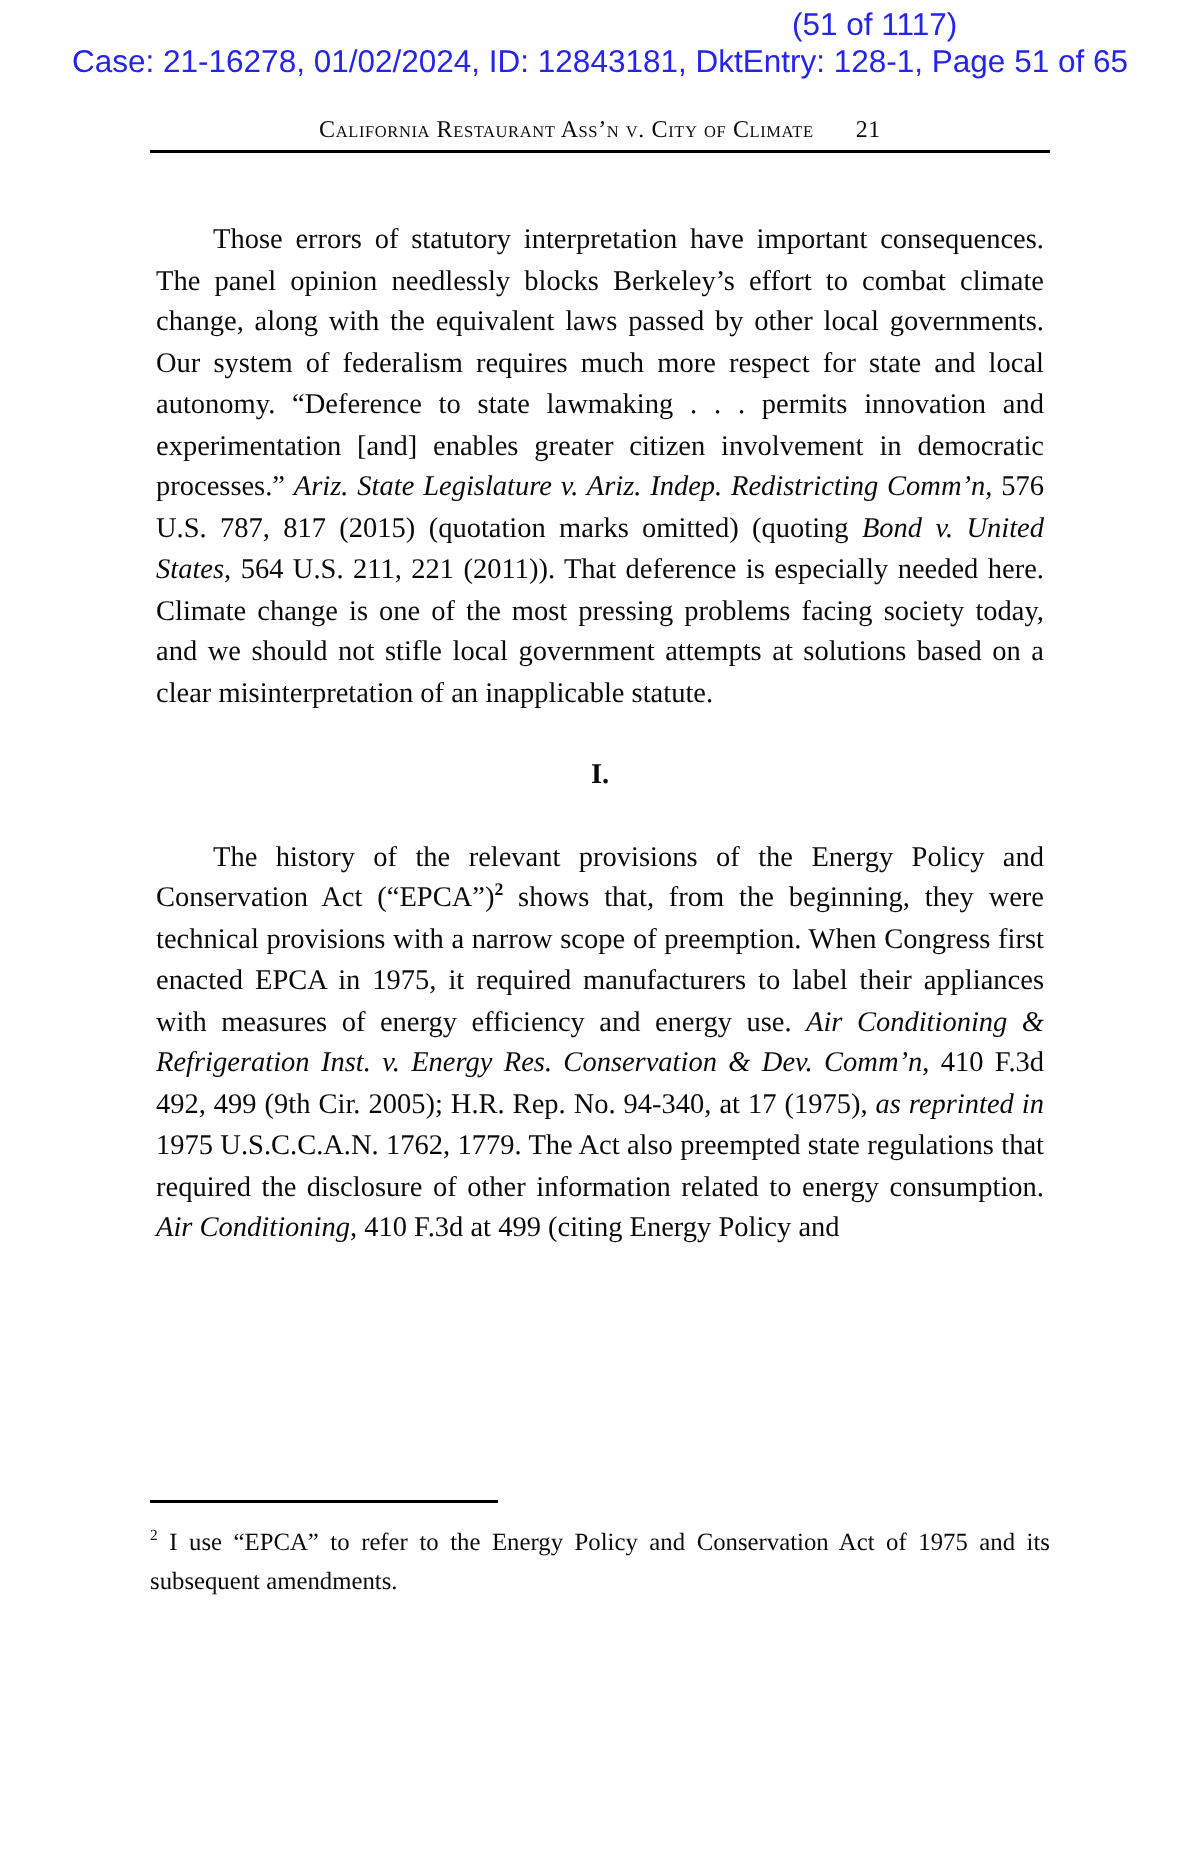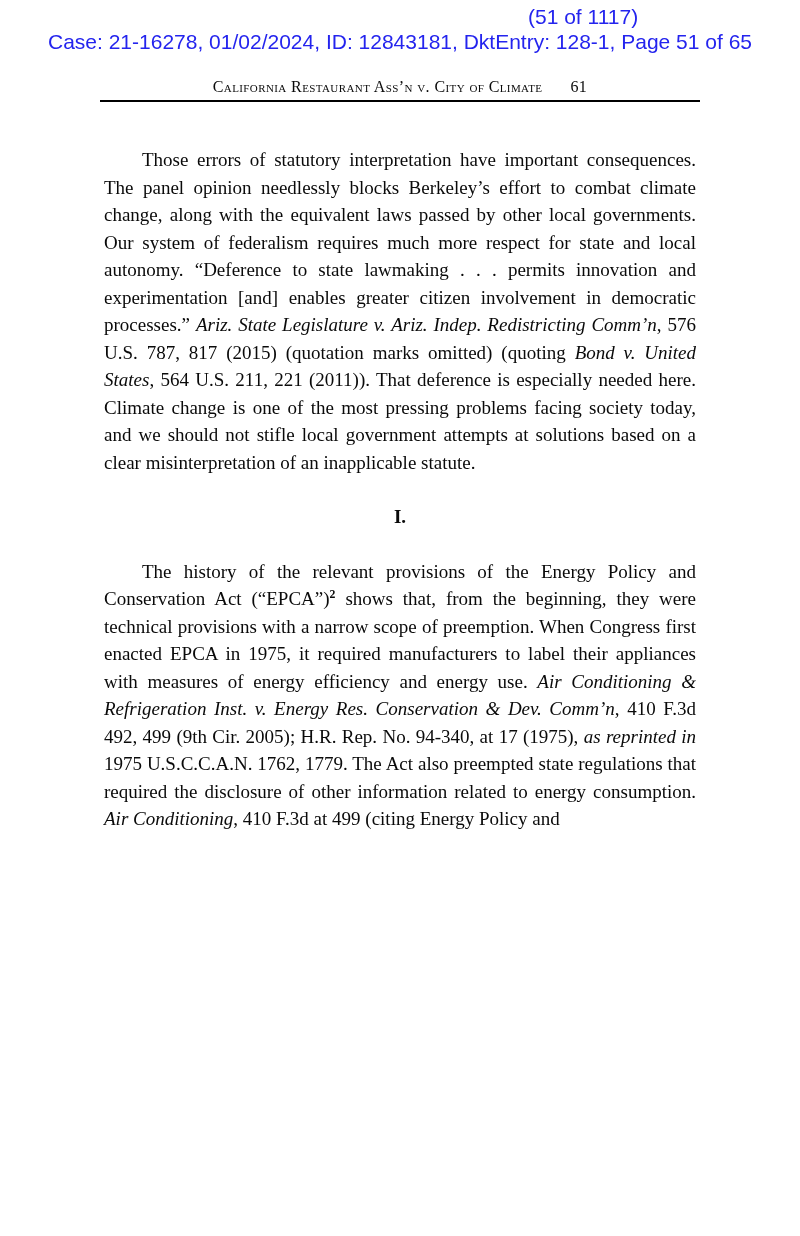--- a/index.html
+++ b/index.html
@@ -91,25 +91,29 @@
 </head>
 <body>
 
 <div class="page">
 
   <div class="stamp stamp-counter">(51 of 1117)</div>
 
   <div class="stamp stamp-case">Case: 21-16278, 01/02/2024, ID: 12843181, DktEntry: 128-1, Page 51 of 65</div>
 
   <div class="running-header">
-    <span class="rh-title">California Restaurant Ass’n v. City of Climate</span><span class="rh-page">61</span>
+    <span class="rh-title">California Restaurant Ass’n v. City of Climate</span><span class="rh-page">21</span>
   </div>
 
   <div class="header-rule"></div>
 
   <div class="body-text">
     <p class="para"><span>Those errors of statutory interpretation have important consequences.  The panel opinion needlessly blocks Berkeley’s effort to combat climate change, along with the equivalent laws passed by other local governments.  Our system of federalism requires much more respect for state and local autonomy.  “Deference to state lawmaking . . . permits innovation and experimentation [and] enables greater citizen involvement in democratic processes.”  </span><span style="font-style: italic;">Ariz. State Legislature v. Ariz. Indep. Redistricting Comm’n</span><span>, 576 U.S. 787, 817 (2015) (quotation marks omitted) (quoting </span><span style="font-style: italic;">Bond v. United States</span><span>, 564 U.S. 211, 221 (2011)).  That deference is especially needed here.  Climate change is one of the most pressing problems facing society today, and we should not stifle local government attempts at solutions based on a clear misinterpretation of an inapplicable statute.</span></p>
     <div class="section-heading">I.</div>
     <p class="para"><span>The history of the relevant provisions of the Energy Policy and Conservation Act (“EPCA”)</span><sup style="font-weight: bold;">2</sup><span> shows that, from the beginning, they were technical provisions with a narrow scope of preemption.  When Congress first enacted EPCA in 1975, it required manufacturers to label their appliances with measures of energy efficiency and energy use.  </span><span style="font-style: italic;">Air Conditioning &amp; Refrigeration Inst. v. Energy Res. Conservation &amp; Dev. Comm’n</span><span>, 410 F.3d 492, 499 (9th Cir. 2005); H.R. Rep. No. 94-340, at 17 (1975), </span><span style="font-style: italic;">as reprinted in</span><span> 1975 U.S.C.C.A.N. 1762, 1779.  The Act also preempted state regulations that required the disclosure of other information related to energy consumption.  </span><span style="font-style: italic;">Air Conditioning</span><span>, 410 F.3d at 499 (citing Energy Policy and</span></p>
   </div>
 
+  <div class="footnote-area">
+    <div class="footnote-rule"></div>
+    <p class="footnote"><sup>2</sup><span> I use “EPCA” to refer to the Energy Policy and Conservation Act of 1975 and its subsequent amendments.</span></p>
+  </div>
 
 </div>
 
 </body></html>

